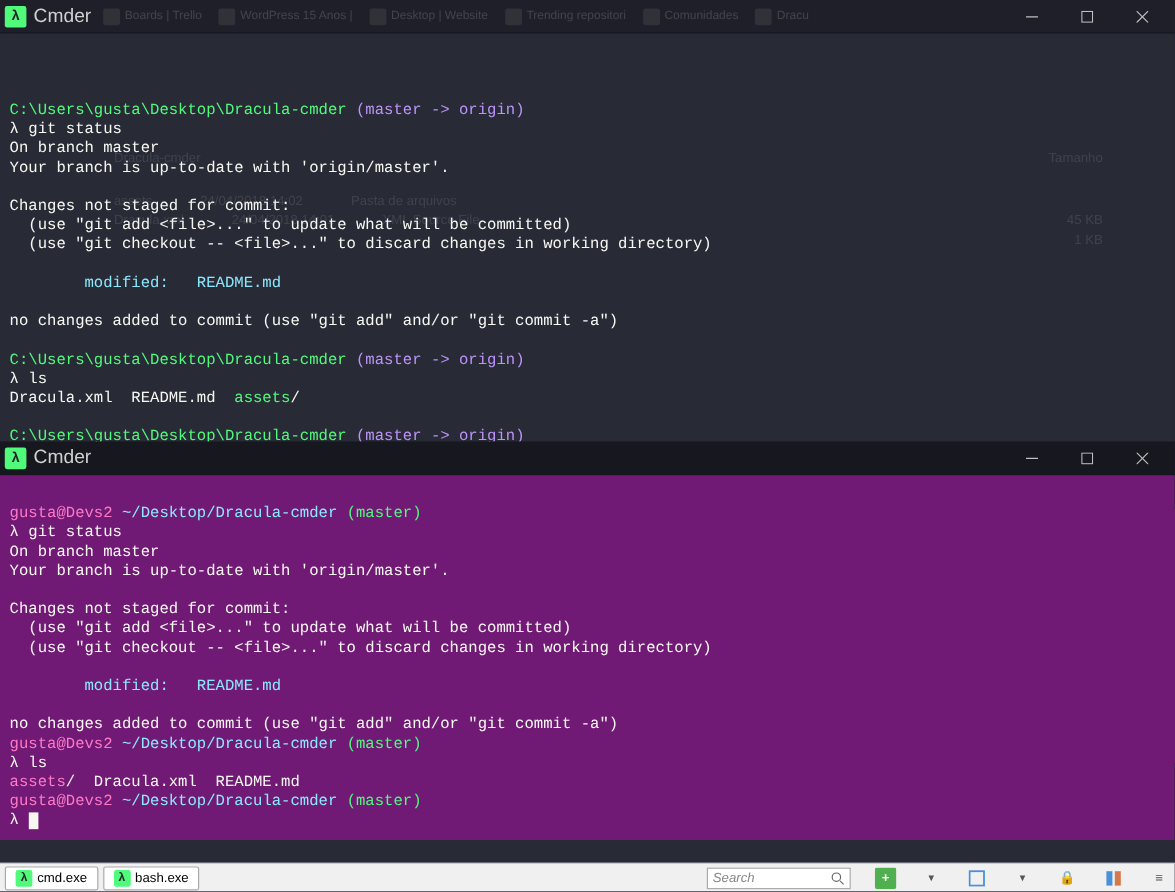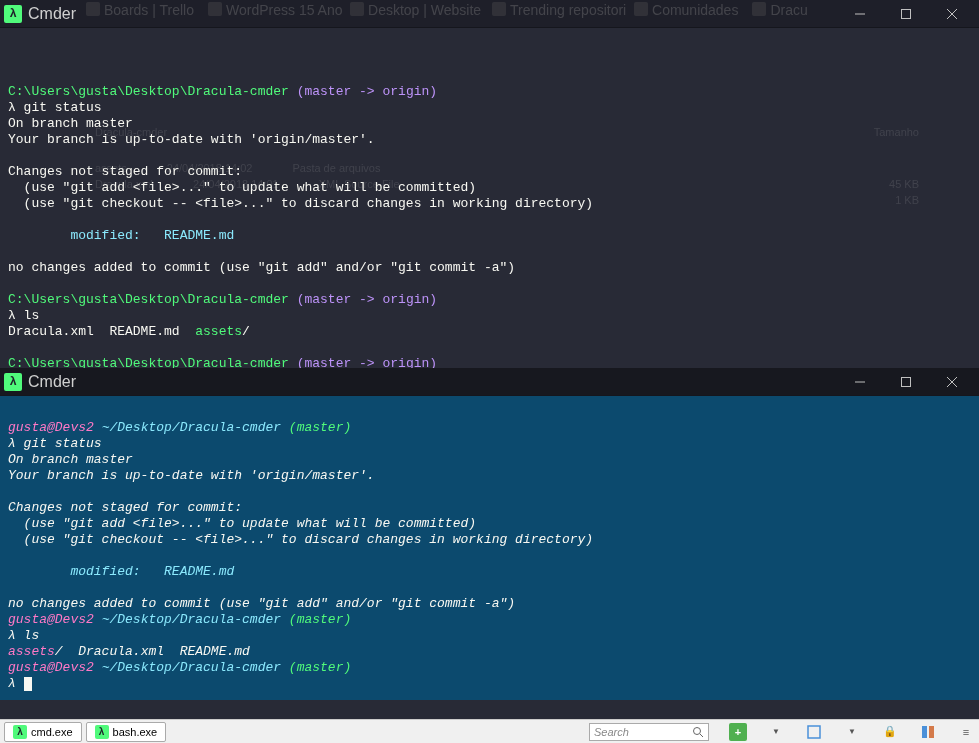--- a/index.html
+++ b/index.html
@@ -49,46 +49,46 @@
   height: 28px;
   display: flex;
   align-items: center;
   justify-content: center;
   color: #c0c0c0;
   cursor: pointer;
 }
 .win-btn svg { width: 10px; height: 10px; }
 .browser-tab {
   display: flex;
-  align-items: flex-start;
+  align-items: center;
   gap: 4px;
   padding: 0 6px;
   height: 24px;
   color: #888;
-  font-size: 14px;
+  font-size: 10px;
   font-family: 'Segoe UI', sans-serif;
   max-width: 140px;
   overflow: hidden;
   white-space: nowrap;
 }
 .tab-favicon {
   width: 14px;
   height: 14px;
   background: #555;
   border-radius: 2px;
   flex-shrink: 0;
 }
 .terminal {
   background: #282a36;
   padding: 8px;
   line-height: 16px;
   white-space: pre;
   color: #f8f8f2;
 }
-.terminal-dark { background: #0c4a6e; font-style: italic; }
+.terminal-dark { background: #701a75; }
 .c-path { color: #50fa7b; }
 .c-branch { color: #bd93f9; }
 .c-white { color: #f8f8f2; }
 .c-user { color: #ff79c6; }
 .c-path2 { color: #8be9fd; }
 .c-branch2 { color: #50fa7b; }
 .c-modified { color: #8be9fd; }
 .cursor {
   display: inline-block;
   width: 8px;

